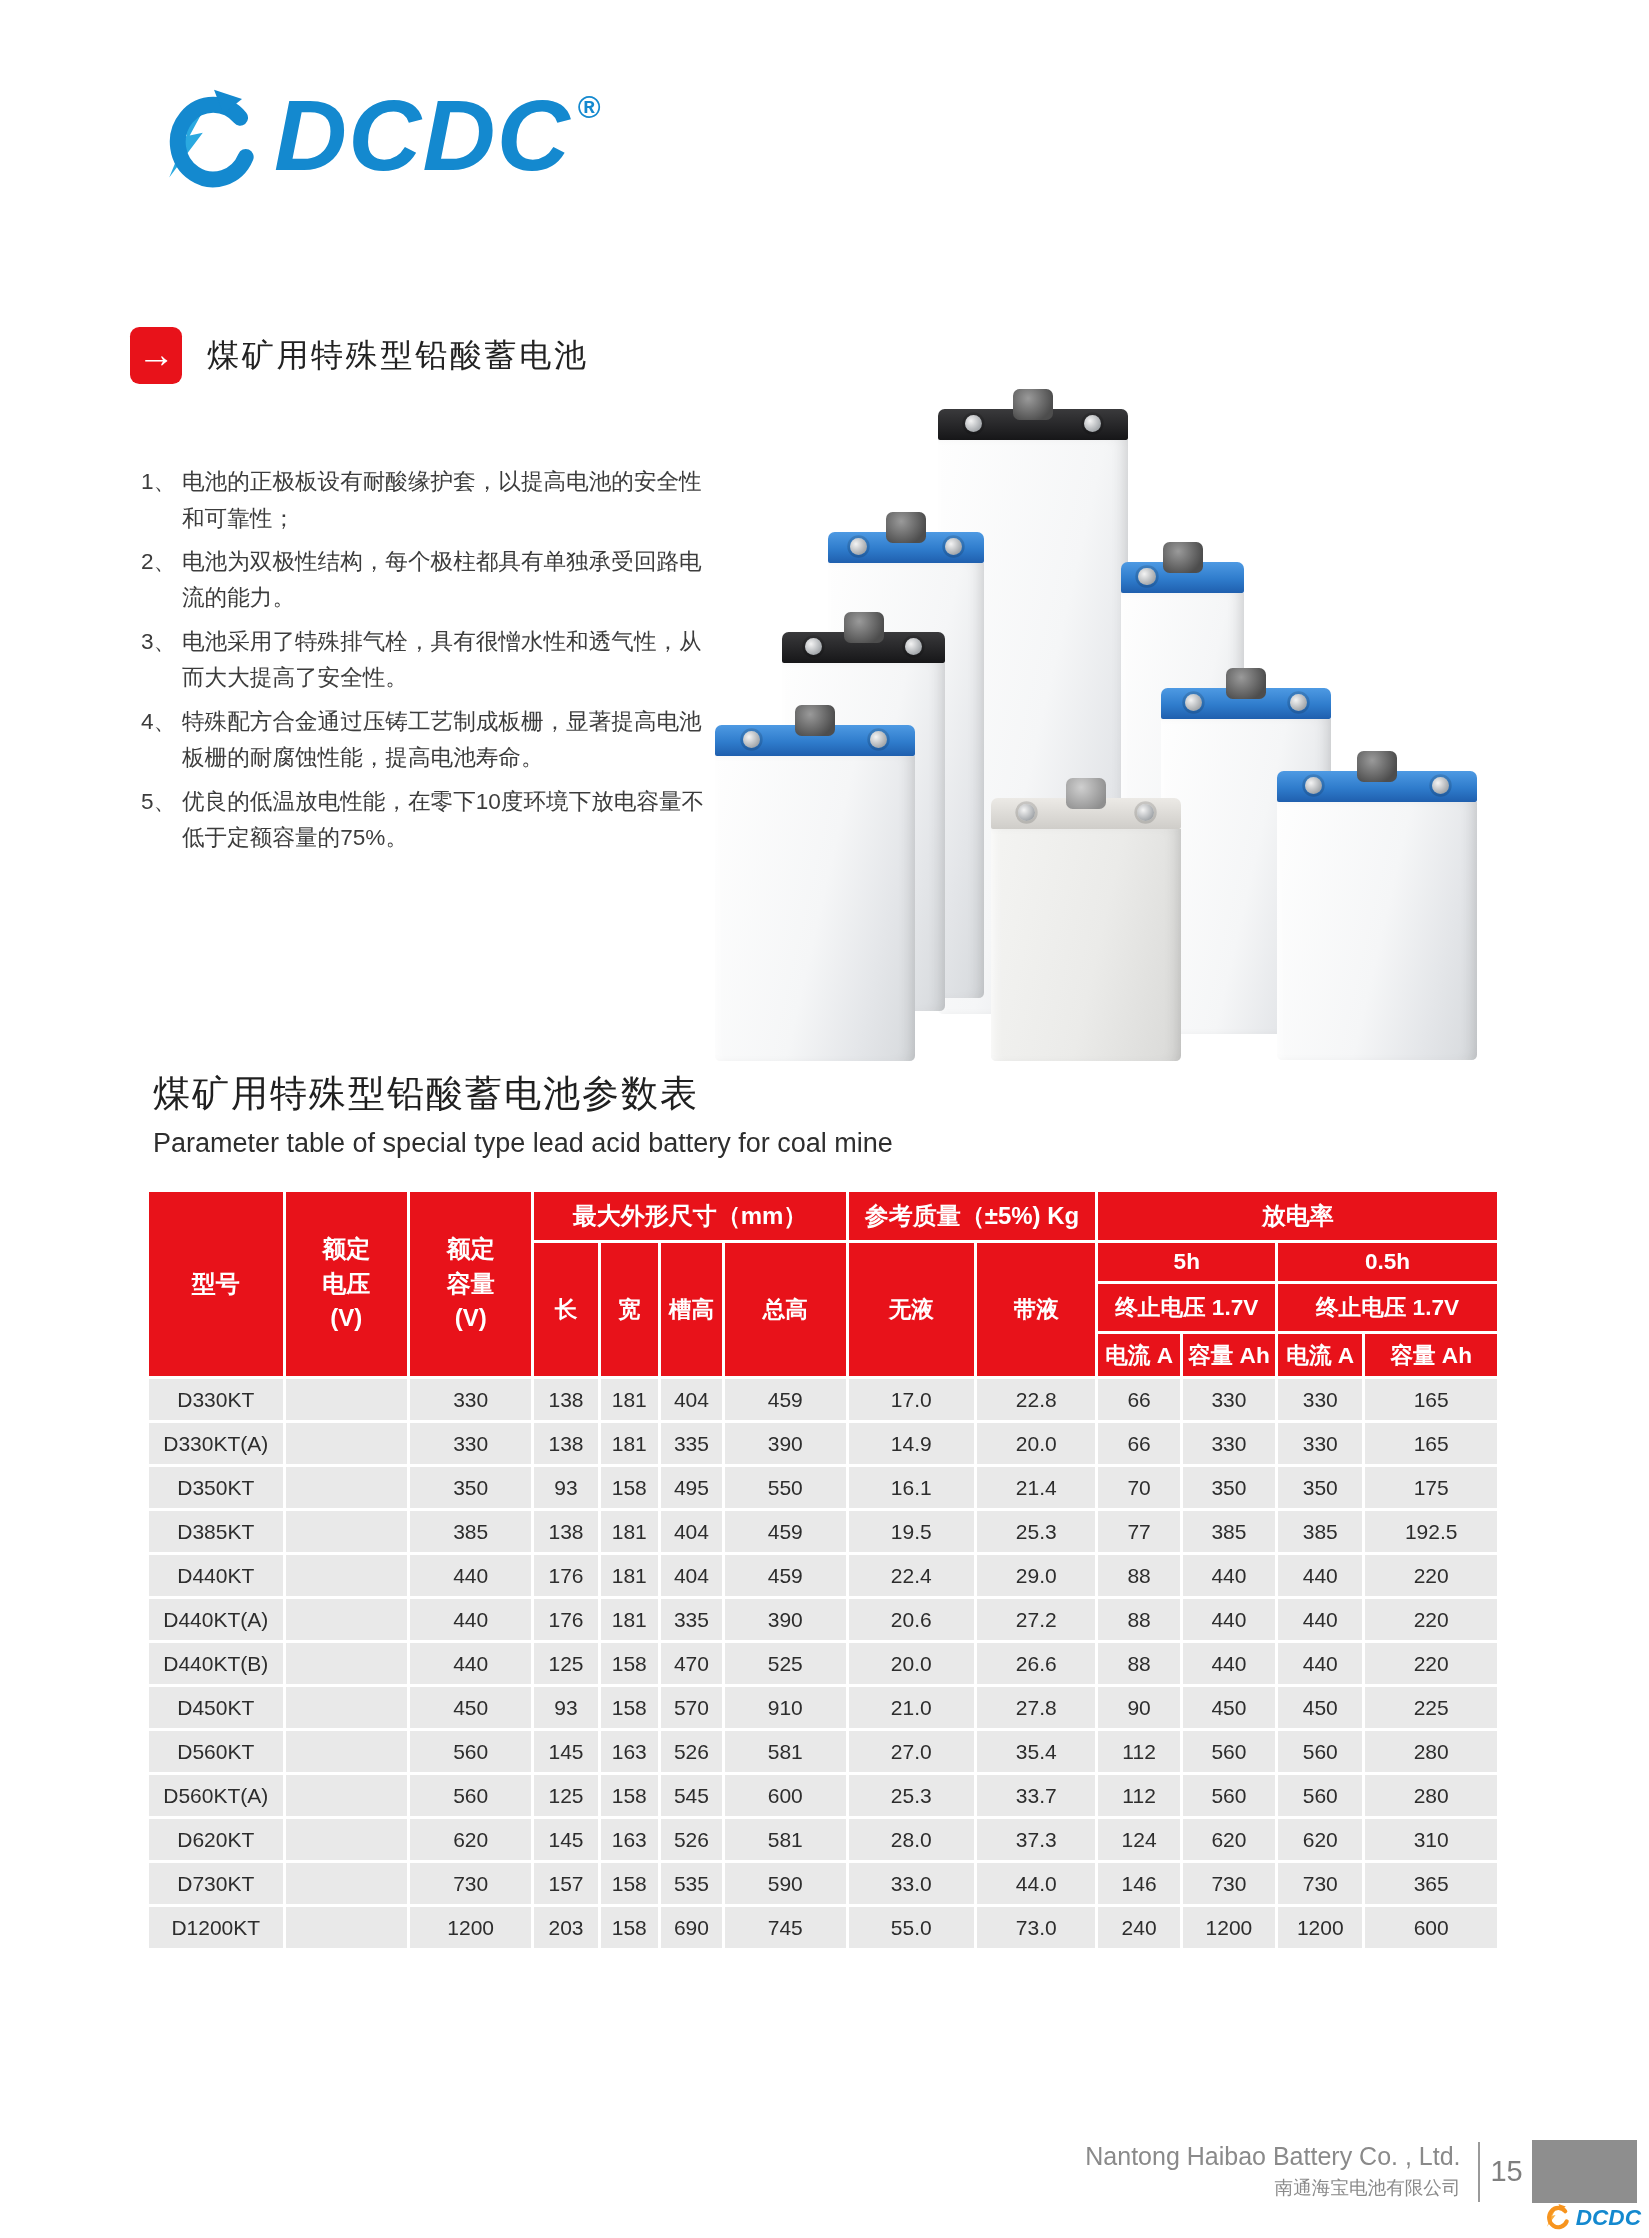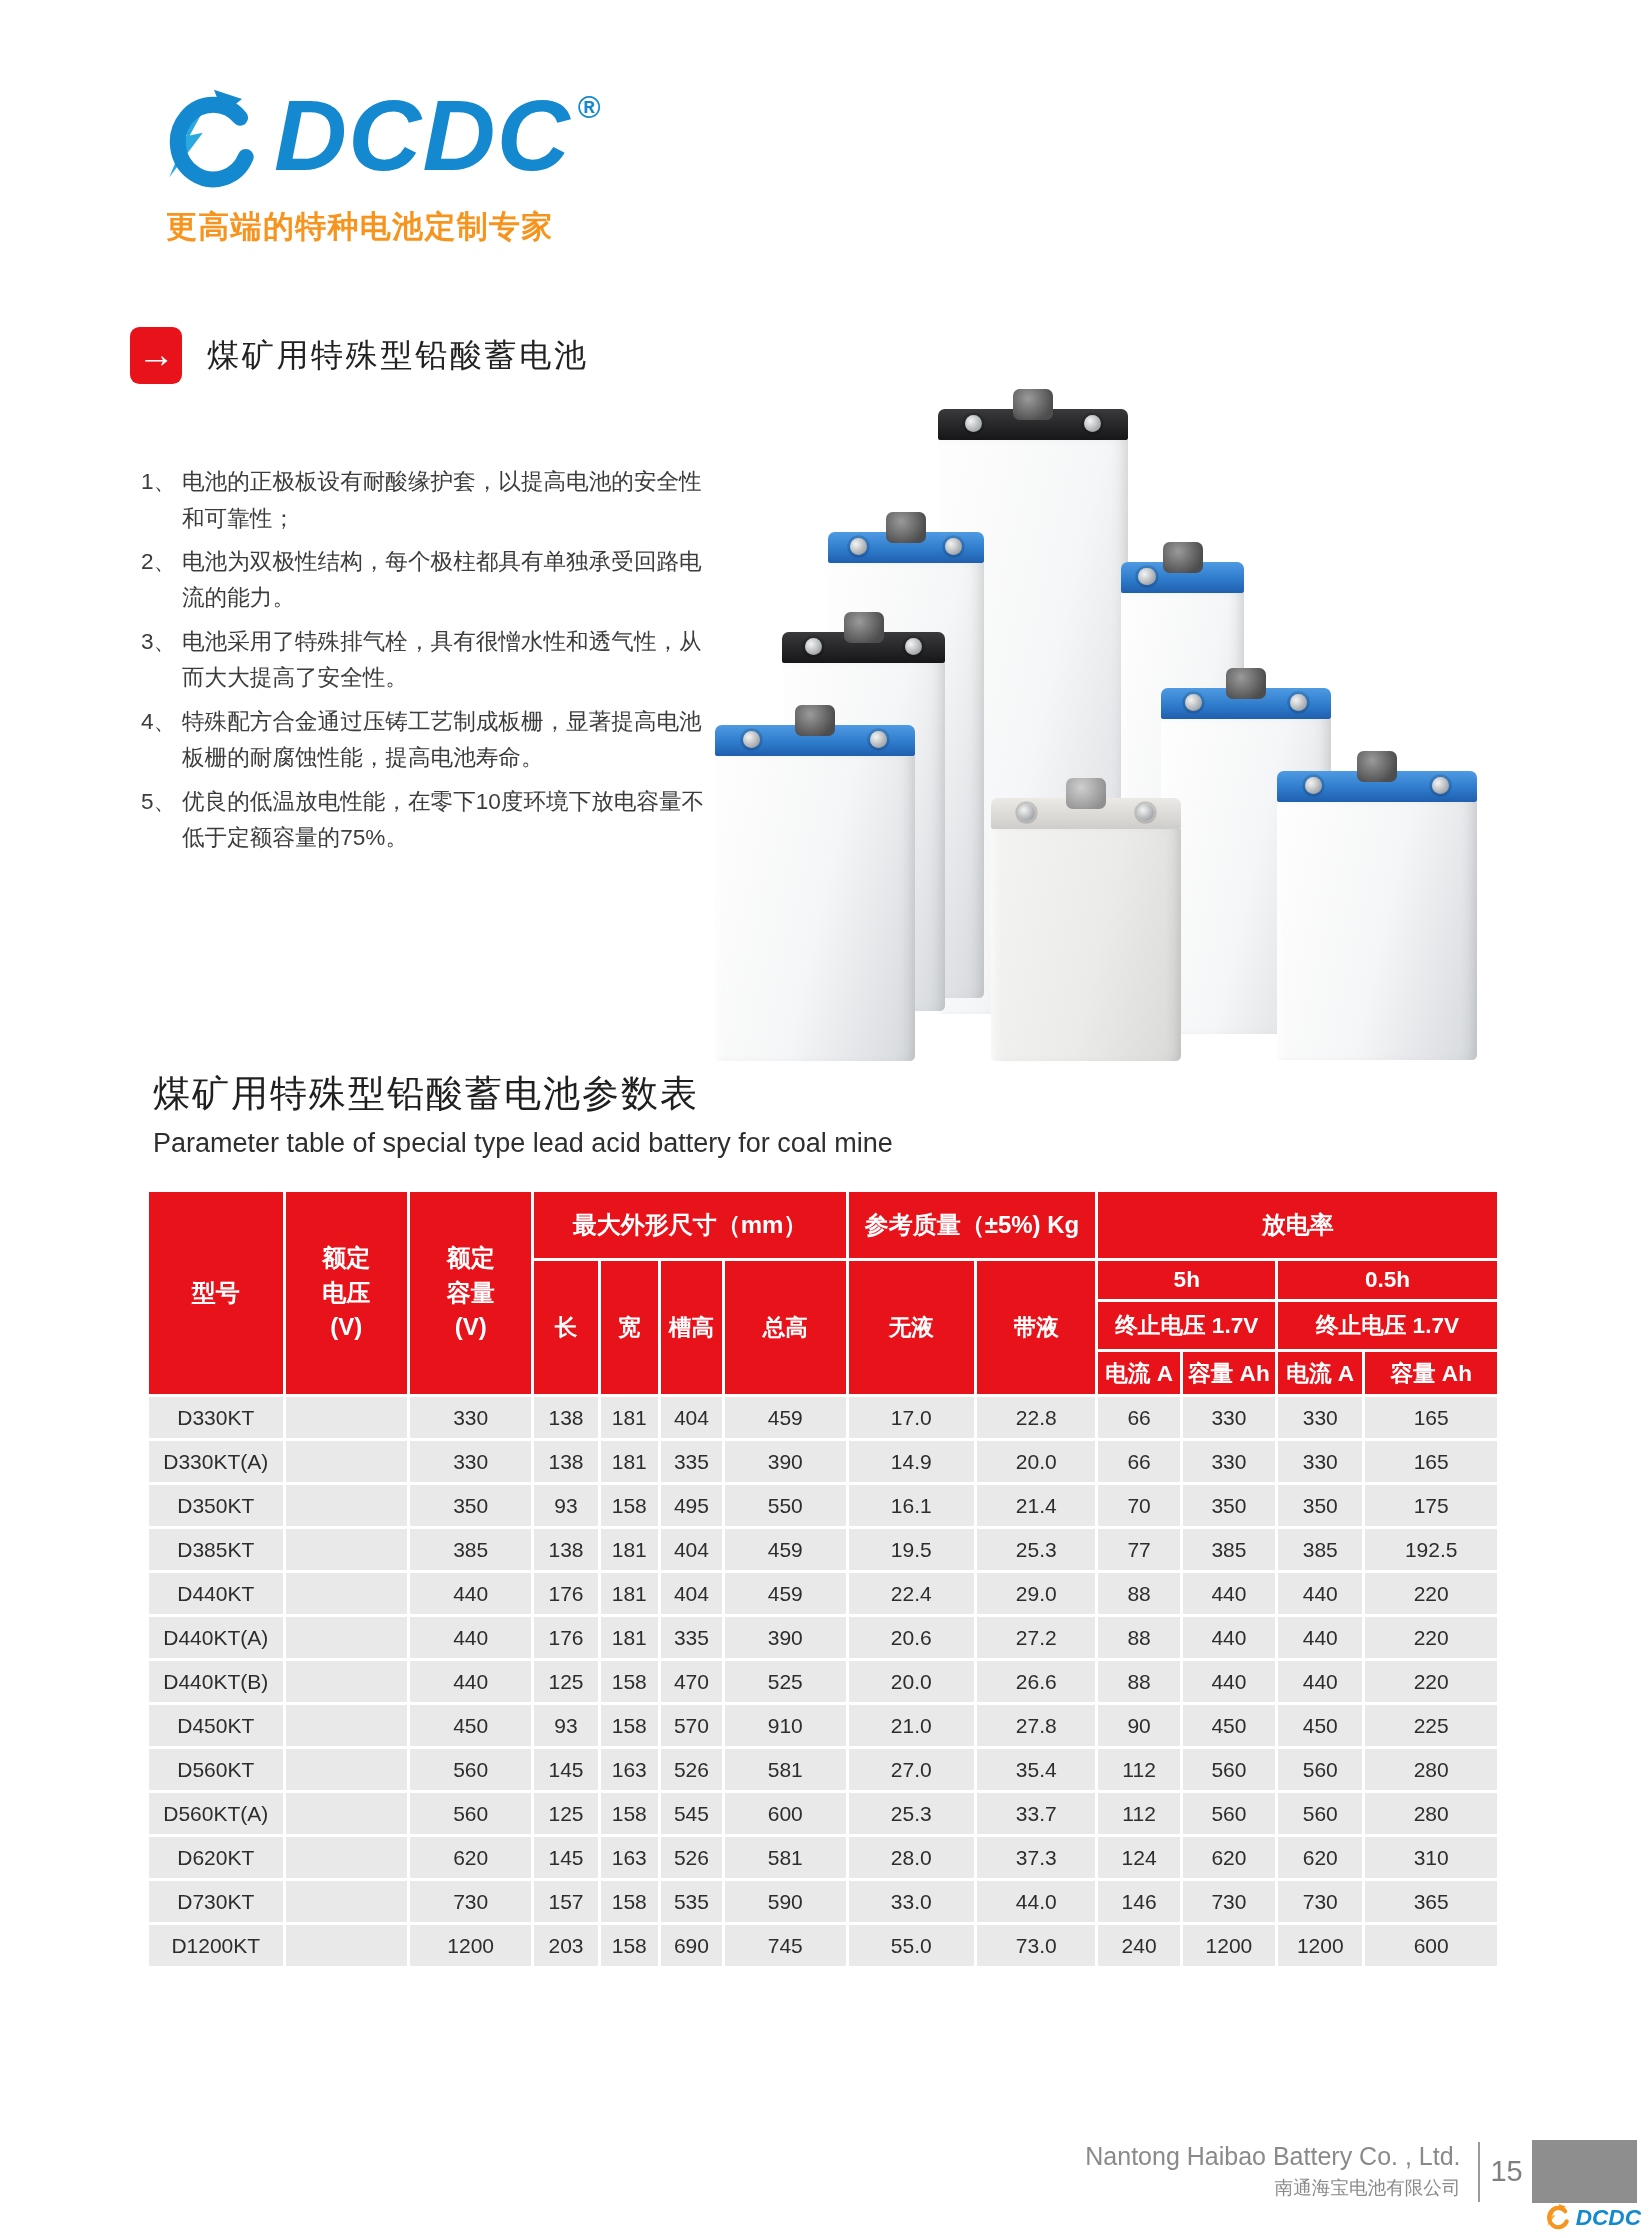--- a/index.html
+++ b/index.html
@@ -59,21 +59,21 @@
 
   
   .param-head { position:absolute; left:153px; top:1069px; }
   .param-zh { font-size:37px; font-weight:500; color:#1f1f1f; letter-spacing:2px; }
   .param-en { font-size:27px; color:#2e2e2e; margin-top:9.3px; }
 
   table.spec { position:absolute; left:146px; top:1189px; width:1354px;
                border-collapse:separate; border-spacing:3.3px; table-layout:fixed; background:#fff; }
   table.spec th { background:#e8121a; color:#fff; font-weight:700; font-size:22.6px;
                   text-align:center; vertical-align:middle; padding:1.3px; }
-  table.spec thead tr:nth-child(1) th { height:66px; font-size:24px; }
+  table.spec thead tr:nth-child(1) th { height:48px; font-size:24px; }
   table.spec thead tr:nth-child(2) th { height:38px; }
   table.spec thead tr:nth-child(3) th { height:47px; }
   table.spec thead tr:nth-child(4) th { height:42px; }
   table.spec td { background:#e9e9e9; color:#2d2d2d; font-size:21px; text-align:center;
                   vertical-align:middle; height:41px; padding:0 2.7px; }
   .pre { white-space:pre-line; line-height:1.45; }
 
   
   .footer { position:absolute; top:2140px; right:12px; display:flex; align-items:center; }
   .f-text { text-align:right; color:#8a8a8a; }
@@ -94,21 +94,20 @@
   <div class="logo-block">
     <div class="logo-row">
       <svg class="logo-mark" viewBox="0 0 120 120">
         <path d="M40 16 L18 56 L31 52 L12 98 L48 50 L34 53 L54 16 Z" fill="#2aa9e0"></path>
         <path d="M88 34 A38 40 0 1 0 94 76" fill="none" stroke="#1489cf" stroke-width="17" stroke-linecap="round"></path>
         <path d="M60 4 l30 10 -20 16 z" fill="#1489cf"></path>
       </svg>
       <span class="logo-text">DCDC</span>
       <span class="reg-mark">®</span>
     </div>
-    <div class="tagline">更高端的特种电池定制专家</div>
   </div>
 
   <div class="section-title">
     <div class="arrow-box">
         <span>→</span>
       </div>
     <div class="page-title">煤矿用特殊型铅酸蓄电池</div>
   </div>
 
   <div class="features">

